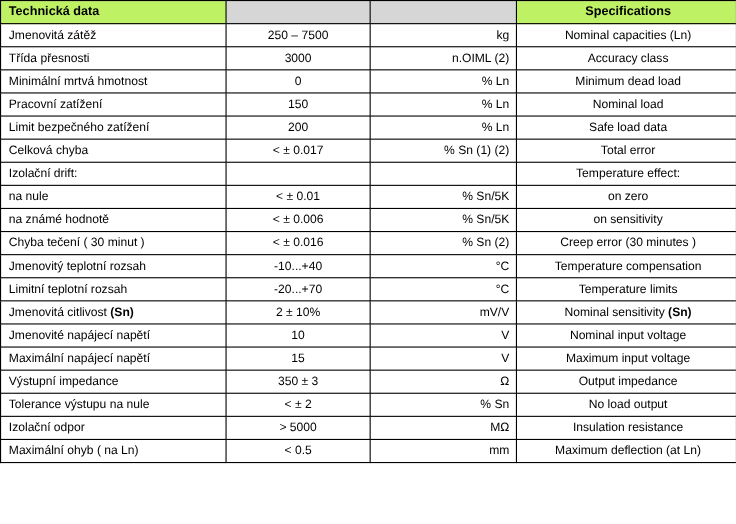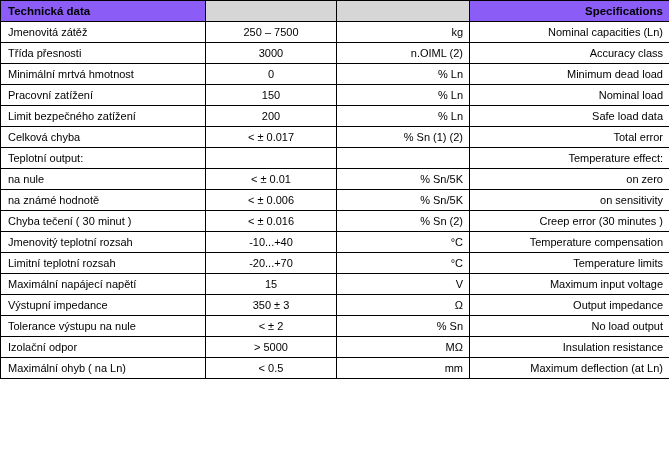--- a/index.html
+++ b/index.html
@@ -35,24 +35,24 @@
   }
   .cell-inner {
     padding: 0 6px;
     white-space: nowrap;
     overflow: hidden;
     text-overflow: clip;
   }
   .param .cell-inner { text-align: left; padding-left: 7px; }
   .value .cell-inner { text-align: center; }
   .unit  .cell-inner { text-align: right; }
-  .spec  .cell-inner { text-align: right; padding-left: 9px; }
+  .spec  .cell-inner { text-align: center; padding-left: 9px; }
 
   tr.header-row td {
-    background: #8b5cf6;
+    background: #bef264;
     height: 22px;
   }
   tr.header-row .cell-inner {
     font-weight: bold;
     font-size: 11.5px;
   }
   tr.header-row td.head-blank-1,
   tr.header-row td.head-blank-2 {
     background: #d6d6d6;
   }
@@ -162,21 +162,21 @@
         </td>
         <td class="unit">
           <div class="cell-inner">% Sn (1) (2)</div>
         </td>
         <td class="spec">
           <div class="cell-inner">Total error</div>
         </td>
       </tr>
       <tr>
         <td class="param">
-          <div class="cell-inner">Teplotní output:</div>
+          <div class="cell-inner">Izolační drift:</div>
         </td>
         <td class="value">
           <div class="cell-inner"></div>
         </td>
         <td class="unit">
           <div class="cell-inner"></div>
         </td>
         <td class="spec">
           <div class="cell-inner">Temperature effect:</div>
         </td>
@@ -242,20 +242,48 @@
           <div class="cell-inner">Limitní teplotní rozsah</div>
         </td>
         <td class="value">
           <div class="cell-inner">-20...+70</div>
         </td>
         <td class="unit">
           <div class="cell-inner">°C</div>
         </td>
         <td class="spec">
           <div class="cell-inner">Temperature limits</div>
+        </td>
+      </tr>
+      <tr>
+        <td class="param">
+          <div class="cell-inner">Jmenovitá citlivost <span class="bold">(Sn)</span></div>
+        </td>
+        <td class="value">
+          <div class="cell-inner">2 ± 10%</div>
+        </td>
+        <td class="unit">
+          <div class="cell-inner">mV/V</div>
+        </td>
+        <td class="spec">
+          <div class="cell-inner">Nominal sensitivity <span class="bold">(Sn)</span></div>
+        </td>
+      </tr>
+      <tr>
+        <td class="param">
+          <div class="cell-inner">Jmenovité napájecí napětí</div>
+        </td>
+        <td class="value">
+          <div class="cell-inner">10</div>
+        </td>
+        <td class="unit">
+          <div class="cell-inner">V</div>
+        </td>
+        <td class="spec">
+          <div class="cell-inner">Nominal input voltage</div>
         </td>
       </tr>
       <tr>
         <td class="param">
           <div class="cell-inner">Maximální napájecí napětí</div>
         </td>
         <td class="value">
           <div class="cell-inner">15</div>
         </td>
         <td class="unit">

